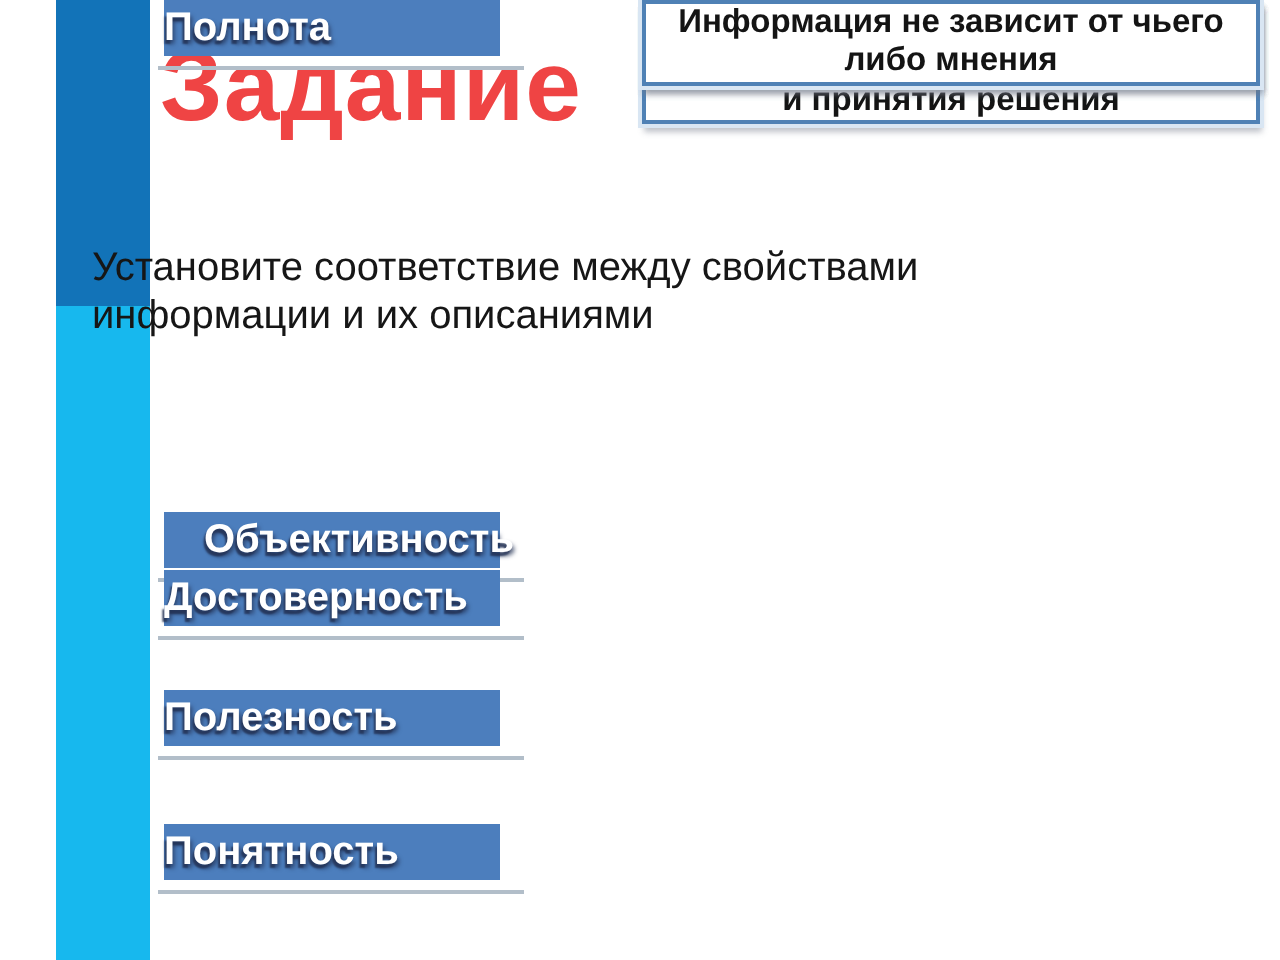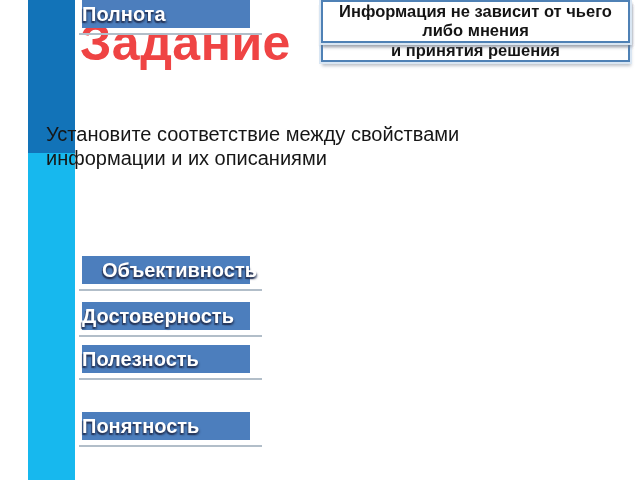--- a/index.html
+++ b/index.html
@@ -71,21 +71,21 @@
     position: absolute;
     left: -3px;
     right: -12px;
     bottom: -7px;
     height: 2px;
     background: #b2bec9;
   }
   .prop-btn:nth-of-type(1) { top: 166px; }
   .prop-btn:nth-of-type(2) { top: 214px; }
   .prop-btn:nth-of-type(3) { top: 256px; padding-left: 20px; }
-  .prop-btn:nth-of-type(4) { top: 302px; }
+  .prop-btn:nth-of-type(4) { top: 285px; }
   .prop-btn:nth-of-type(5) { top: 345px; }
   .prop-btn:nth-of-type(6) { top: 412px; }
 
   
   .desc-box {
     position: absolute;
     left: 321px;
     width: 309px;
     background: #ffffff;
     border: 2px solid #4f81b5;

